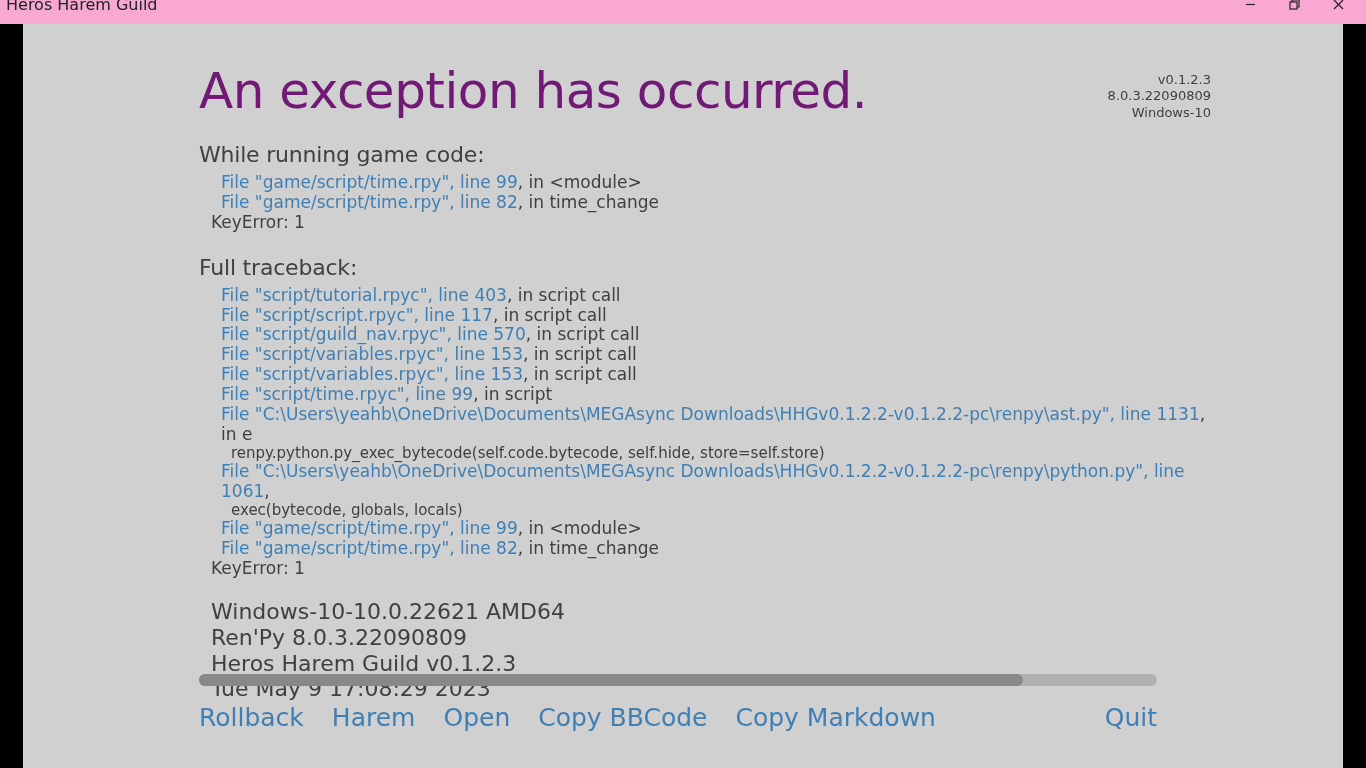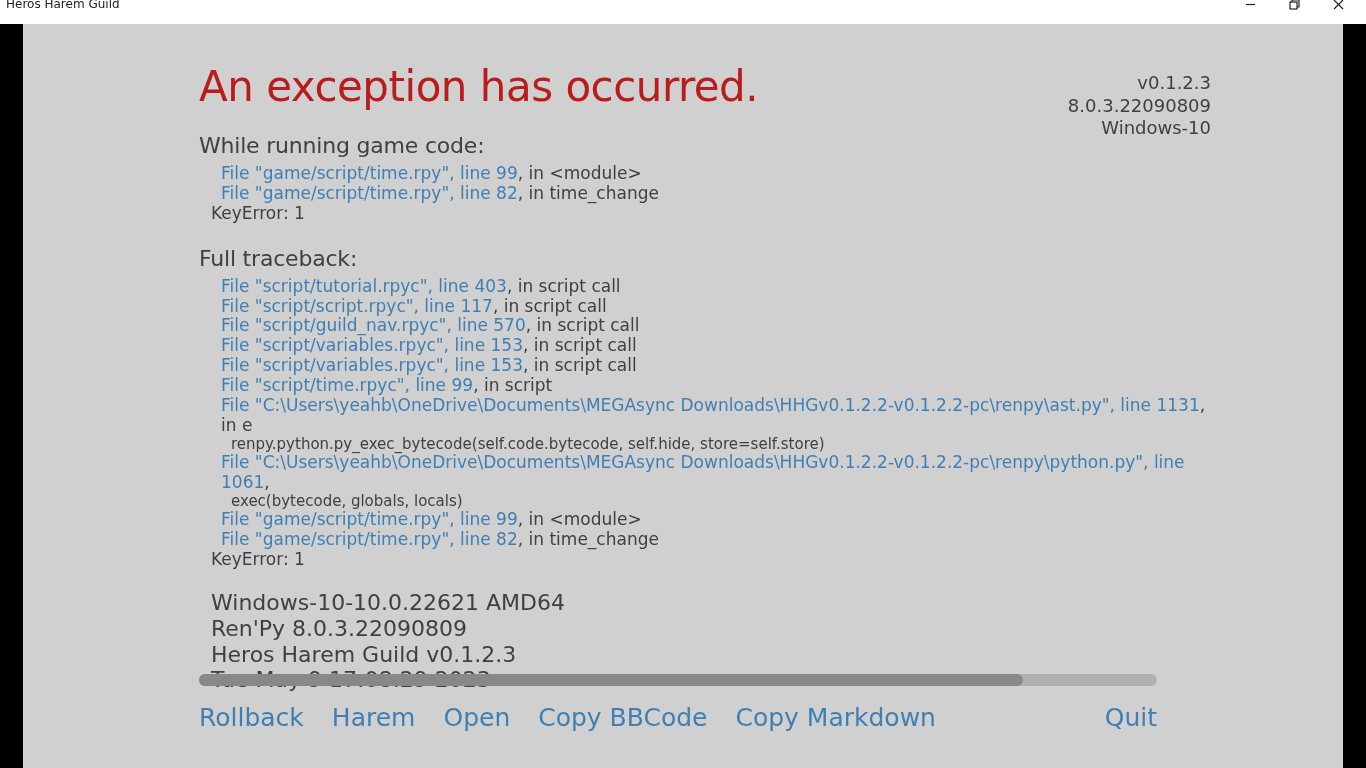--- a/index.html
+++ b/index.html
@@ -2,25 +2,25 @@
 <html><head>
 <meta charset="utf-8">
 <style>
   * { margin: 0; padding: 0; box-sizing: border-box; }
   html, body { width: 1366px; height: 768px; overflow: hidden; font-family: "Segoe UI", "DejaVu Sans", Arial, sans-serif; }
   body { background: #000; }
 
   
   .titlebar {
     height: 24px;
-    background: #ffffff;
+    background: #f9a8d4;
     display: flex;
     align-items: center;
     padding: 0 6px 16px 6px;
-    font-size: 12px;
+    font-size: 16px;
     color: #222;
   }
   .titlebar .spacer { flex: 1; }
   .titlebar .win-btn {
     width: 44px; height: 24px;
     display: flex; align-items: center; justify-content: center;
     color: #222;
   }
   .titlebar svg { width: 11px; height: 11px; stroke: #222; fill: none; stroke-width: 1.2; }
 
@@ -41,33 +41,33 @@
     padding: 38px 0 0 0;
     position: relative;
   }
 
   .content-inner {
     padding: 0 0 0 176px;
     width: 1190px;
   }
 
   .heading {
-    font-size: 42px;
+    font-size: 50px;
     font-weight: 400;
-    color: #b91c1c;
+    color: #701a75;
     letter-spacing: -0.5px;
     margin-bottom: 22px;
   }
 
   .version-block {
     position: absolute;
     top: 48px;
     right: 132px;
     text-align: right;
-    font-size: 18px;
+    font-size: 13px;
     line-height: 1.25;
     color: #404040;
   }
 
   .subheading {
     font-size: 22px;
     font-weight: 400;
     margin-top: 6px;
     margin-bottom: 6px;
     letter-spacing: -0.2px;

